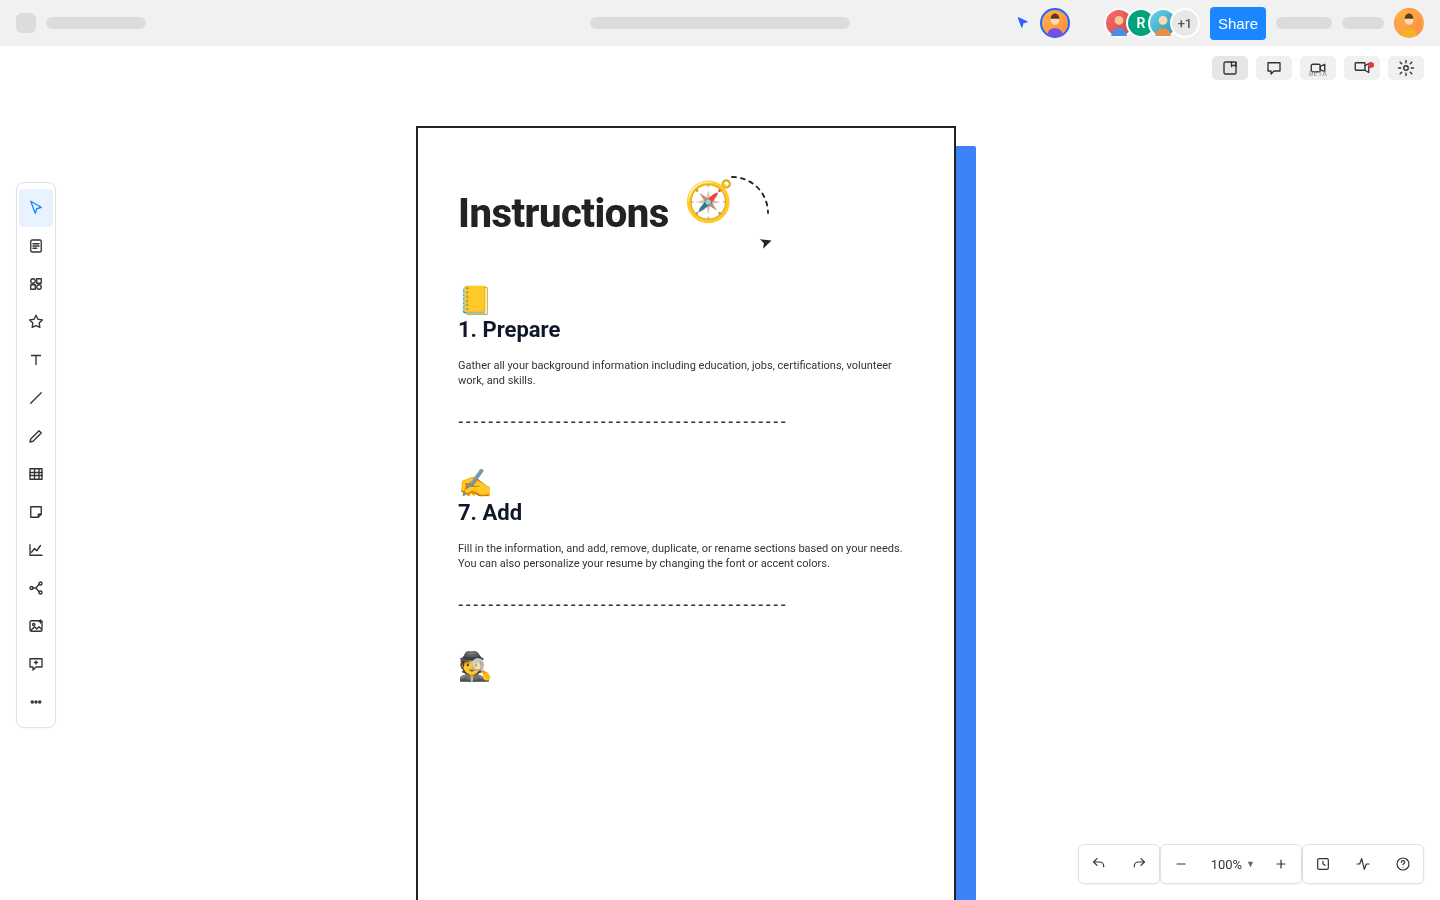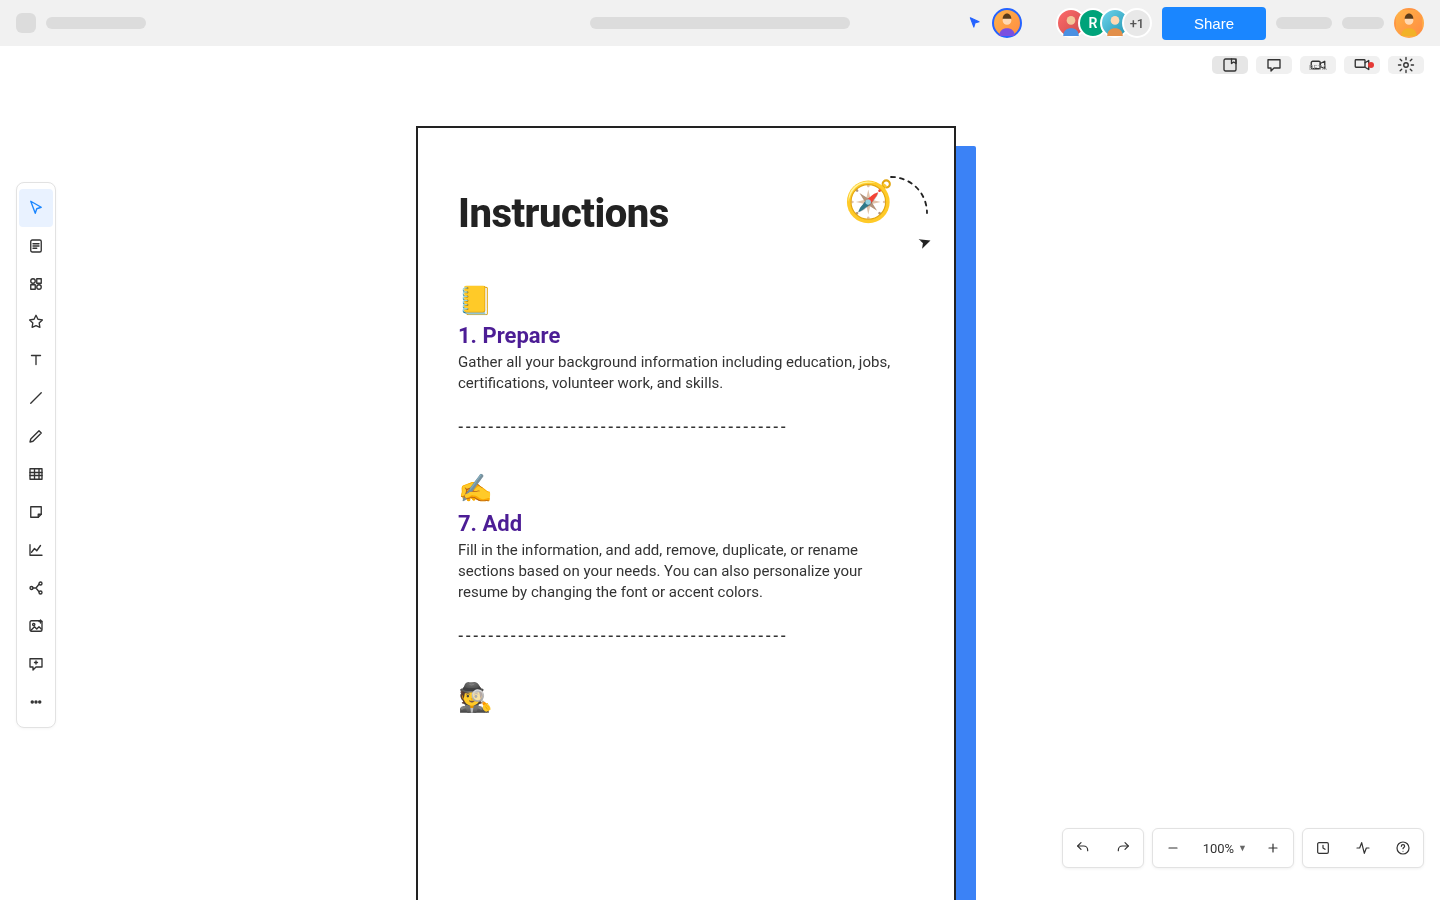--- a/index.html
+++ b/index.html
@@ -38,32 +38,32 @@
 .avatar.solo { border:2px solid #2563ff; }
 .avatar.overlap { margin-left:-8px; }
 .avatar.a1 { background: linear-gradient(135deg,#ffb347,#ff8c42); }
 .avatar.a2 { background: linear-gradient(135deg,#ff6b6b,#c94b4b); }
 .avatar.a3 { background: #00a37a; }
 .avatar.a4 { background: linear-gradient(135deg,#6dd5ed,#2193b0); }
 .avatar.plus { background:#e8e8e8; color:#555; border:2px solid #fff; font-size:13px; font-weight:500;}
 .avatar svg { width:100%; height:100%; }
 
 .share-btn {
-  background:#1a86ff; color:#fff; border:none; padding:8px 32px; border-radius:4px;
+  background:#1a86ff; color:#fff; border:none; padding:8px 8px; border-radius:4px;
   font-size:15px; font-weight:500; cursor:pointer;
 }
 .ph-bar3 { width:56px; height:12px; }
 .ph-bar4 { width:42px; height:12px; }
 
 
 .tools-tr {
   position:absolute; top:56px; right:16px; display:flex; gap:8px;
 }
 .tools-tr .tbtn {
-  width:36px; height:18px; border-radius:5px; background:#f0f0f0;
+  width:36px; height:24px; border-radius:5px; background:#f0f0f0;
   display:flex; align-items:center; justify-content:center; cursor:pointer;
   position:relative;
 }
 .tools-tr .tbtn.active { background:#e6e6e6; }
 .tools-tr .tbtn svg { width:18px; height:18px; stroke:#333; }
 .beta { position:absolute; bottom:2px; font-size:7px; color:#888; letter-spacing:0.3px;}
 .red-dot{ position:absolute; top:6px; right:6px; width:6px; height:6px; border-radius:50%; background:#e53935;}
 
 
 .left-toolbar {
@@ -74,21 +74,21 @@
 }
 .left-toolbar .lbtn {
   width:34px; height:38px; display:flex; align-items:center; justify-content:center;
   cursor:pointer; border-radius:4px; color:#333;
 }
 .left-toolbar .lbtn.active { background:#e9f2ff; color:#1a86ff;}
 .left-toolbar .lbtn svg { width:18px; height:18px; stroke:currentColor; }
 
 
 .bottom-bar {
-  position:absolute; right:16px; bottom:32px; display:flex; gap:8px; align-items:center;
+  position:absolute; right:16px; bottom:16px; display:flex; gap:0; align-items:center;
 }
 .bb-group {
   display:flex; align-items:center; background:#fff; border:1px solid #e2e2e2;
   border-radius:6px; box-shadow:0 1px 3px rgba(0,0,0,0.06);
 }
 .bb-btn {
   width:40px; height:38px; display:flex; align-items:center; justify-content:center;
   cursor:pointer; color:#333;
 }
 .bb-btn svg { width:16px; height:16px; stroke:currentColor; }
@@ -99,30 +99,30 @@
 .canvas {
   position:absolute; left:416px; top:126px;
 }
 .doc-shadow {
   position:absolute; left:20px; top:20px; width:540px; height:780px; background:#3b82f6; border-radius:2px;
 }
 .doc {
   position:relative; width:540px; height:780px; background:#fff; border:2px solid #222;
   padding:50px 40px 40px 40px;
 }
-.doc h1 { font-size:40px; font-weight:800; letter-spacing:-0.5px; color:#222; display:flex; align-items:center; gap:16px;justify-content:space-between;}
+.doc h1 { font-size:40px; font-weight:800; letter-spacing:-0.5px; color:#222; display:flex; align-items:center; gap:16px;}
 .compass-wrap { position:relative; width:70px; height:70px; }
 .compass { font-size:40px; }
 .compass-arc { position:absolute; top:-6px; right:-18px; width:46px; height:46px; }
 .compass-cursor { position:absolute; bottom:-2px; right:-16px; font-size:14px; transform:rotate(-20deg);}
 
 .step { margin-top:36px; }
 .step .emoji { font-size:28px; }
-.step h2 { font-size:22px; font-weight:700; margin-top:6px; color:#4c1d95;}
-.step p { font-size:15px; line-height:1.4; color:#333; margin-top:4px; max-width:460px;}
+.step h2 { font-size:22px; font-weight:700; color:#0f172a;}
+.step p { font-size:11px; line-height:1.4; color:#333; margin-top:16px; max-width:460px;}
 .dashes { margin-top:24px; color:#333; letter-spacing:2px; font-weight:600; font-size:15px; white-space:nowrap; overflow:hidden;}
 
 svg { fill:none; stroke-width:1.8; stroke-linecap:round; stroke-linejoin:round; }
 
 .avatar-face{width:100%;height:100%;}
 </style>
 </head>
 <body>
 
 <div class="topbar">

